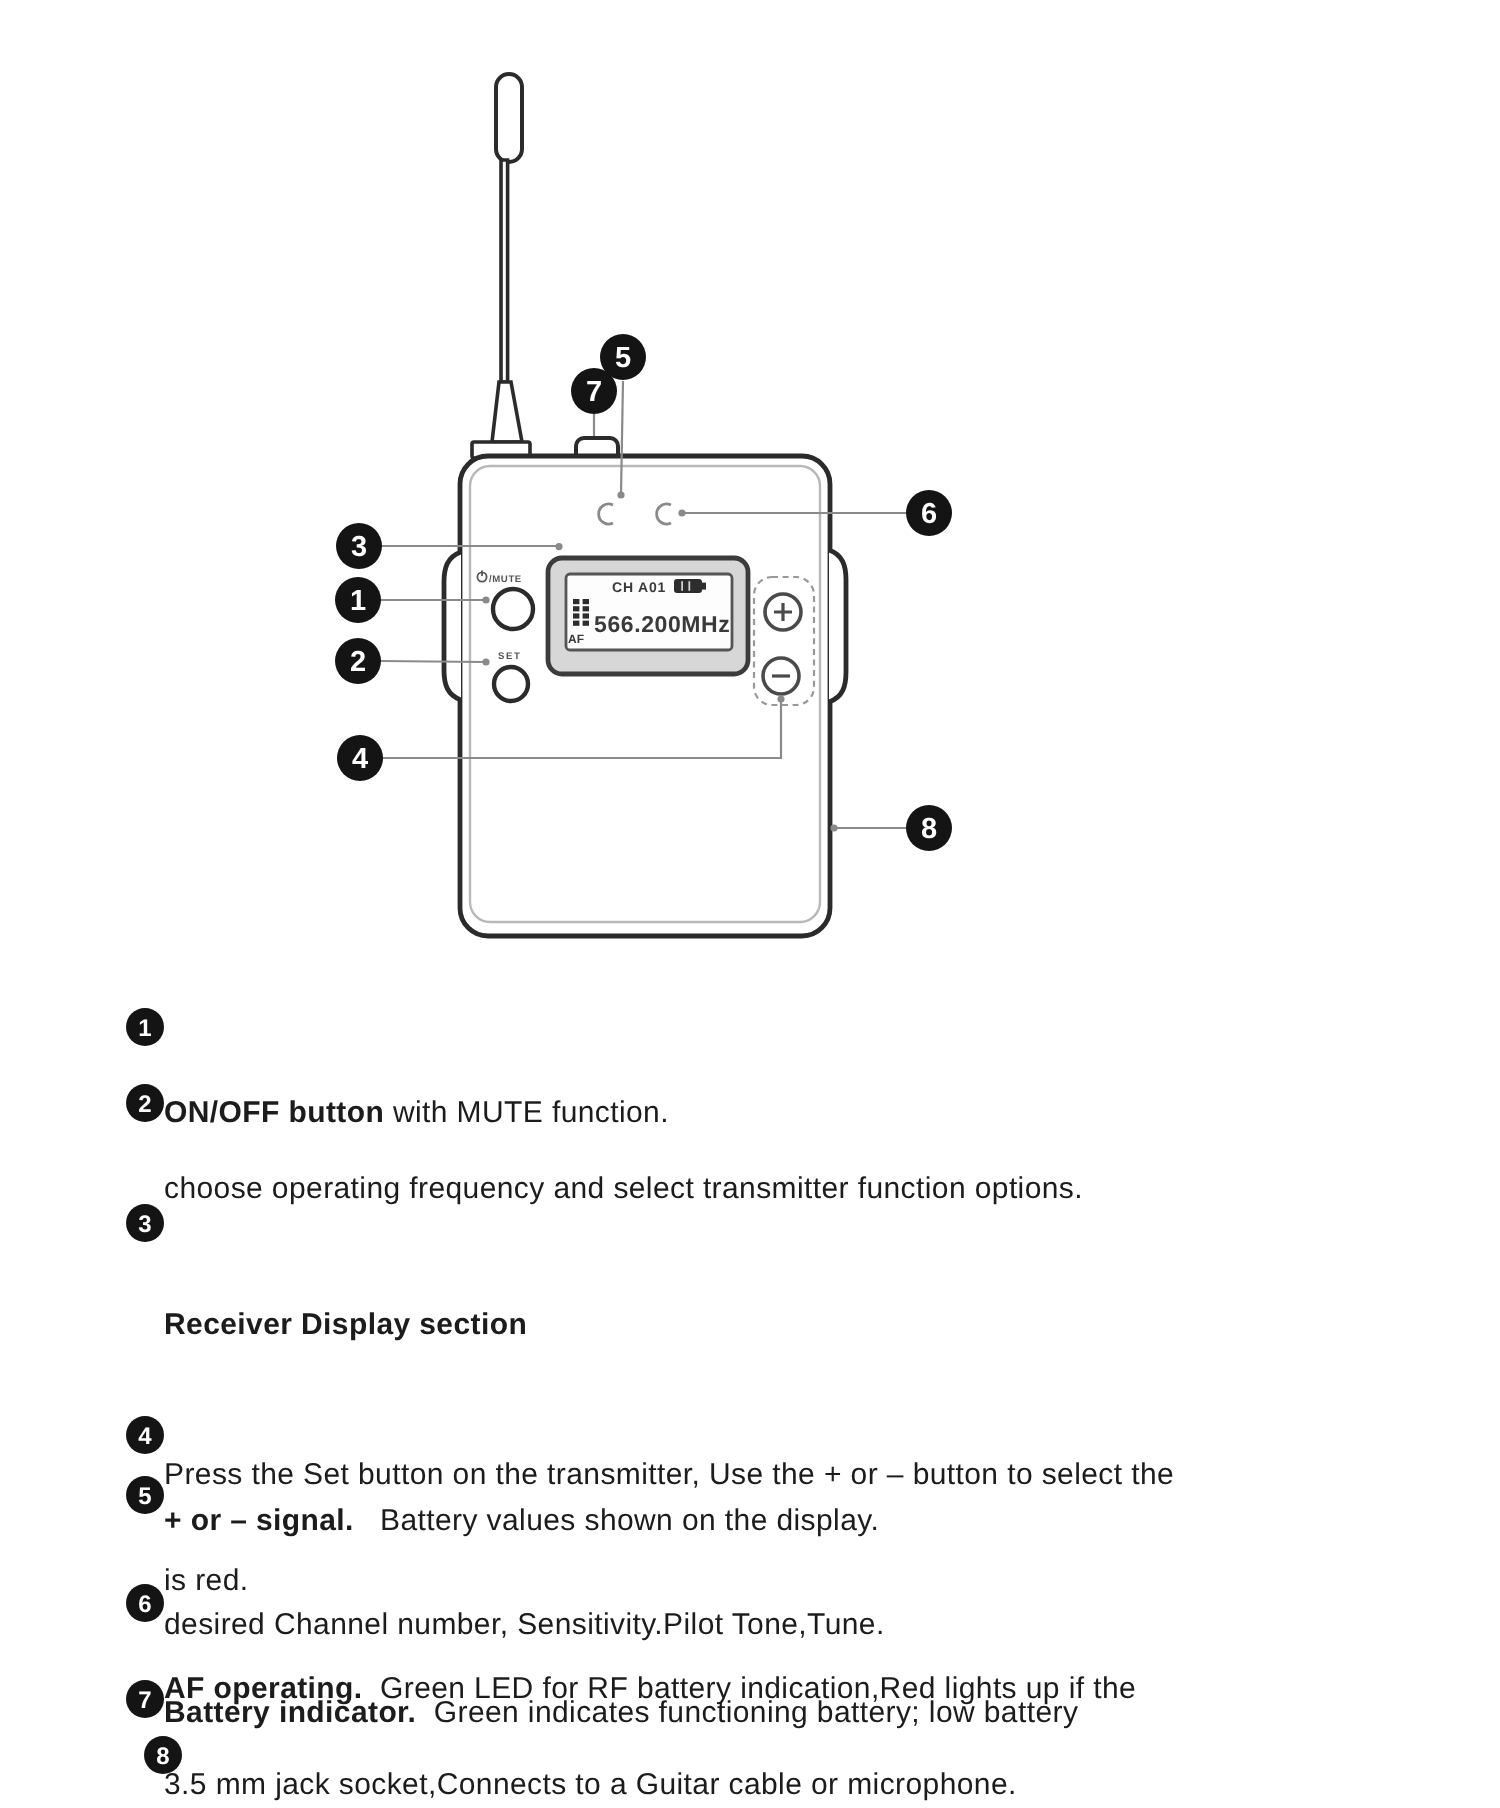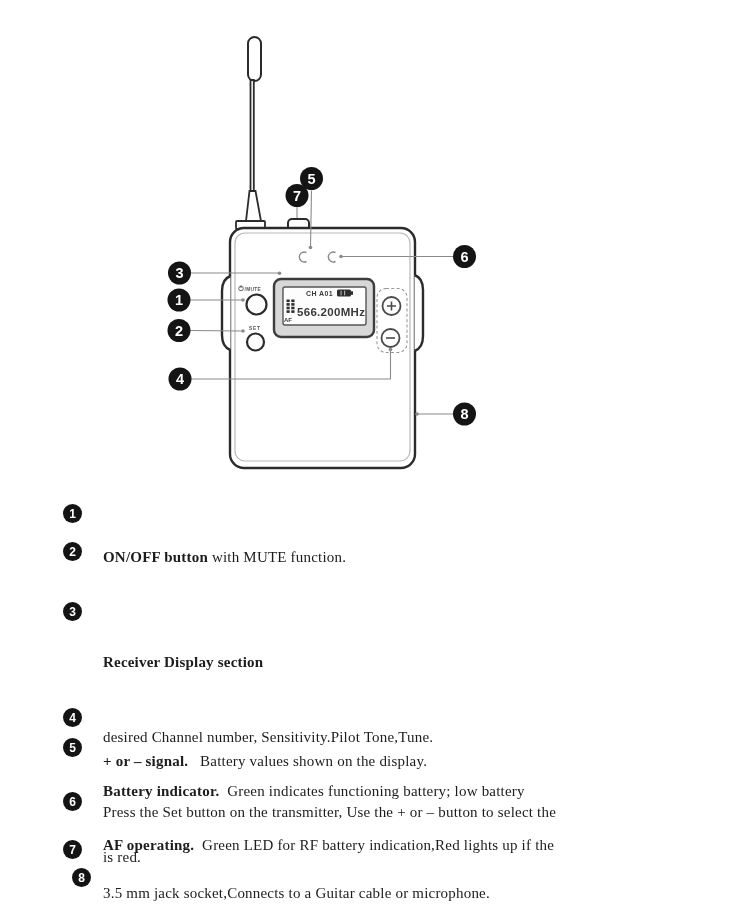--- a/index.html
+++ b/index.html
@@ -12,22 +12,22 @@
   
   .legend-row { position:absolute; display:flex; align-items:flex-start; left:63px; width:660px; }
   .legend-row.shift-right { left:72px; }
   .badge {
     flex:0 0 19px; width:19px; height:19px; border-radius:50%;
     background:#141414; color:#ffffff; font-size:12px; font-weight:bold;
     display:flex; align-items:center; justify-content:center; margin-top:2px;
     letter-spacing:0;
   }
   .lines {
-    margin-left:21px; font-size:15px; color:#1c1c1c; line-height:22px;
-    letter-spacing:0.2px; white-space:pre-wrap;font-family:Liberation Serif, serif;
+    font-size:15px; color:#1c1c1c; line-height:22px;
+    letter-spacing:0.2px; white-space:pre-wrap;
   }
   .lines.lh25 { line-height:25px; }
   .lg-line b { font-weight:bold; }
   .lg-line.justified { word-spacing:3.5px; }
 </style>
 </head>
 <body>
 
 <div class="page">
 
@@ -158,44 +158,45 @@
   <div class="legend-row" style="top:502px">
     <div class="badge">1</div>
     <div class="lines">
       <div class="lg-line"><b>ON/OFF button</b><span> with MUTE function.</span></div>
     </div>
   </div>
 
   <div class="legend-row" style="top:540px">
     <div class="badge">2</div>
     <div class="lines">
+      <div class="lg-line">choose operating frequency and select transmitter function options.</div>
     </div>
   </div>
 
   <div class="legend-row" style="top:600px">
     <div class="badge">3</div>
     <div class="lines lh25">
       <div class="lg-line"><b>Receiver Display section</b><span></span></div>
+      <div class="lg-line">Press the Set button on the transmitter, Use the + or – button to select the</div>
       <div class="lg-line">desired Channel number, Sensitivity.Pilot Tone,Tune.</div>
-      <div class="lg-line">Press the Set button on the transmitter, Use the + or – button to select the</div>
     </div>
   </div>
 
   <div class="legend-row" style="top:706px">
     <div class="badge">4</div>
     <div class="lines">
       <div class="lg-line"><b>+ or – signal.</b><span>   Battery values shown on the display.</span></div>
     </div>
   </div>
 
   <div class="legend-row" style="top:736px">
     <div class="badge">5</div>
     <div class="lines">
+      <div class="lg-line">is red.</div>
       <div class="lg-line"><b>Battery indicator.</b><span>  Green indicates functioning battery; low battery</span></div>
-      <div class="lg-line">is red.</div>
     </div>
   </div>
 
   <div class="legend-row" style="top:790px">
     <div class="badge">6</div>
     <div class="lines">
       <div class="lg-line"><b>AF operating.</b><span>  Green LED for RF battery indication,Red lights up if the</span></div>
       <div class="lg-line">audio level is too high.</div>
     </div>
   </div>

